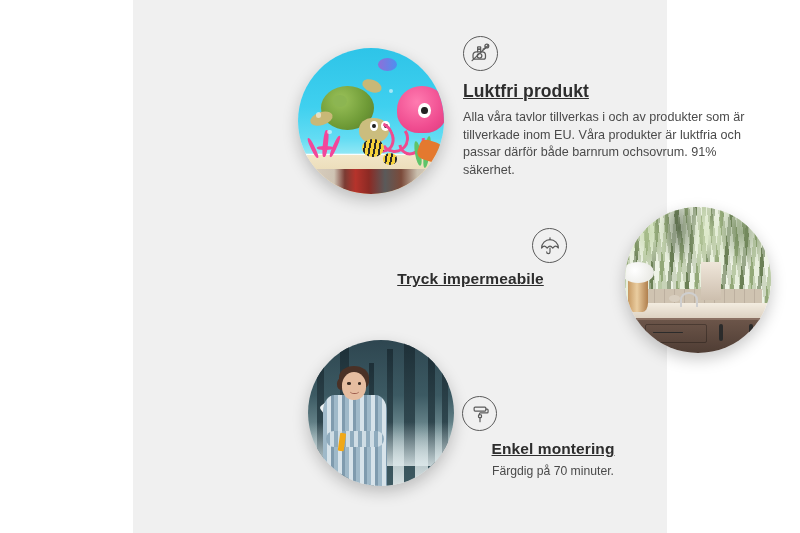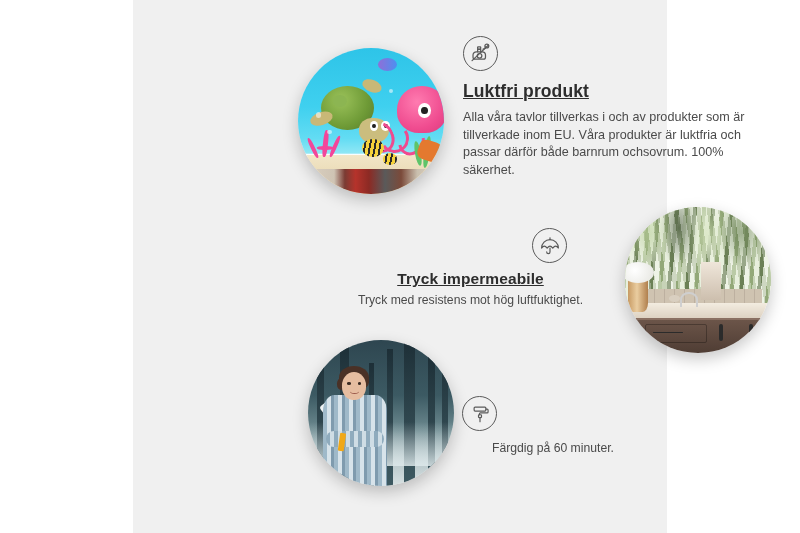--- a/index.html
+++ b/index.html
@@ -226,33 +226,32 @@
           <path d="M7.6 10.2h6.2a3.4 3.4 0 0 1 3.4 3.4v2.2a2 2 0 0 1-2 2H6.2a2 2 0 0 1-2-2v-2.2a3.4 3.4 0 0 1 3.4-3.4z"></path>
           <path d="M9 10.2V7.6h3.2v2.6"></path>
           <rect x="9" y="5" width="3.2" height="2.4" rx="0.5"></rect>
           <path d="M14.6 7.4c1.5 0 2.6-1 2.6-2.2"></path>
           <circle cx="18.6" cy="4.2" r="2"></circle>
           <circle cx="11" cy="14.4" r="2.4"></circle>
           <line x1="3.2" y1="19.4" x2="20.4" y2="3.2"></line>
         </svg>
       </div>
       <div class="ftitle">Luktfri produkt</div>
-      <div class="fdesc">Alla våra tavlor tillverkas i och av produkter som är tillverkade inom EU. Våra produkter är luktfria och passar därför både barnrum ochsovrum. 100% säkerhet.</div>
+      <div class="fdesc">Alla våra tavlor tillverkas i och av produkter som är tillverkade inom EU. Våra produkter är luktfria och passar därför både barnrum ochsovrum. 91% säkerhet.</div>
     </div>
 
     <div class="feature" id="feature-water">
       <div class="ficon">
         <svg width="22" height="22" viewBox="0 0 24 24" fill="none" stroke="#5a5a5a" stroke-width="1.3" stroke-linecap="round" stroke-linejoin="round">
           <path d="M2.8 14.2C2.8 9.1 6.9 5 12 5s9.2 4.1 9.2 9.2c0 0-1.7-2-3.1-2s-3.1 2-3.1 2-1.6-2-3-2-3.1 2-3.1 2-1.7-2-3.1-2-3 2-3 2z"></path>
           <path d="M12 14.2v4.3a1.8 1.8 0 0 1-3.6 0"></path>
           <line x1="12" y1="3" x2="12" y2="5"></line>
         </svg>
       </div>
       <div class="ftitle">Tryck impermeabile</div>
-      <div class="fdesc">Tryck med resistens mot hög luftfuktighet.</div>
     </div>
 
     <div class="circle" id="circle-bath">
       <div class="inner">
         <div class="bath-wall"></div>
         <div class="bath-backsplash"></div>
         <div class="bath-mirror"></div>
         <div class="bath-counter"></div>
         <div class="bath-faucet"></div>
         <div class="bath-soap"></div>
@@ -293,17 +292,18 @@
 
     <div class="feature" id="feature-mount">
       <div class="ficon">
         <svg width="22" height="22" viewBox="0 0 24 24" fill="none" stroke="#5a5a5a" stroke-width="1.3" stroke-linecap="round" stroke-linejoin="round">
           <rect x="5.6" y="4.4" width="12.8" height="4.4" rx="1.1"></rect>
           <path d="M18.4 6.6h1.4a1 1 0 0 1 1 1v2.1a1 1 0 0 1-1 1h-7.4a1 1 0 0 0-1 1v1.1"></path>
           <rect x="10.4" y="12.8" width="3.2" height="3.1" rx="0.6"></rect>
           <line x1="12" y1="15.9" x2="12" y2="20.4"></line>
         </svg>
       </div>
-      <div class="fdesc">Färgdig på 60 minuter.</div>
+      <div class="ftitle">Enkel montering</div>
+      <div class="fdesc">Färgdig på 70 minuter.</div>
     </div>
 
   </div>
 </div>
 
 </body></html>

